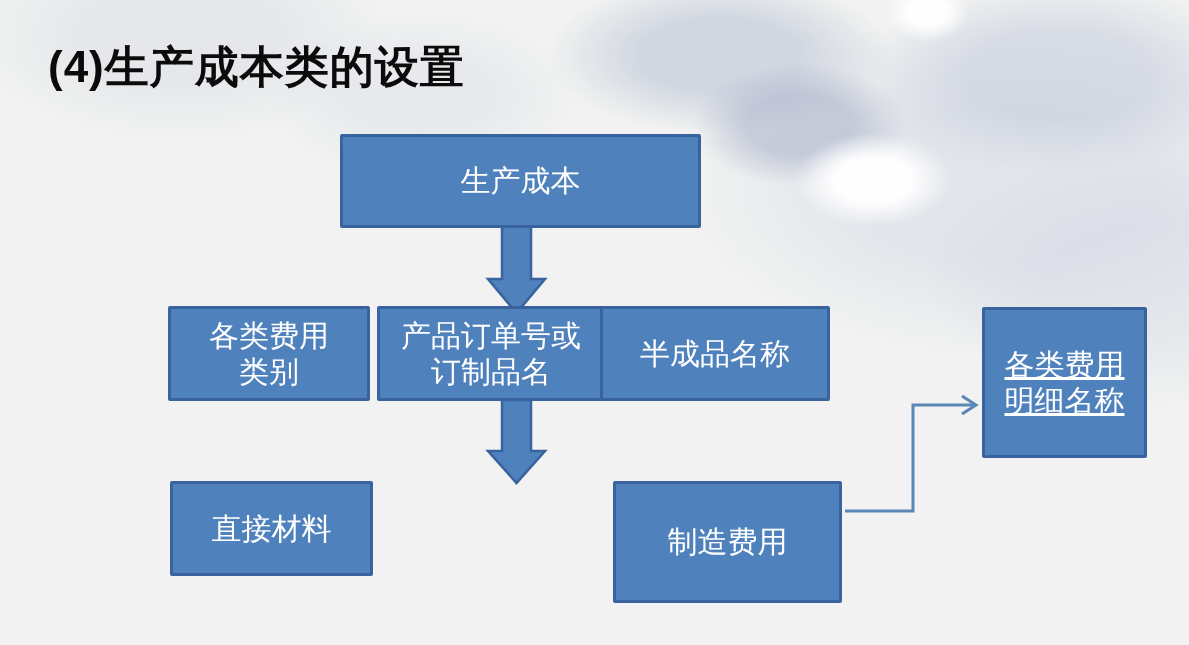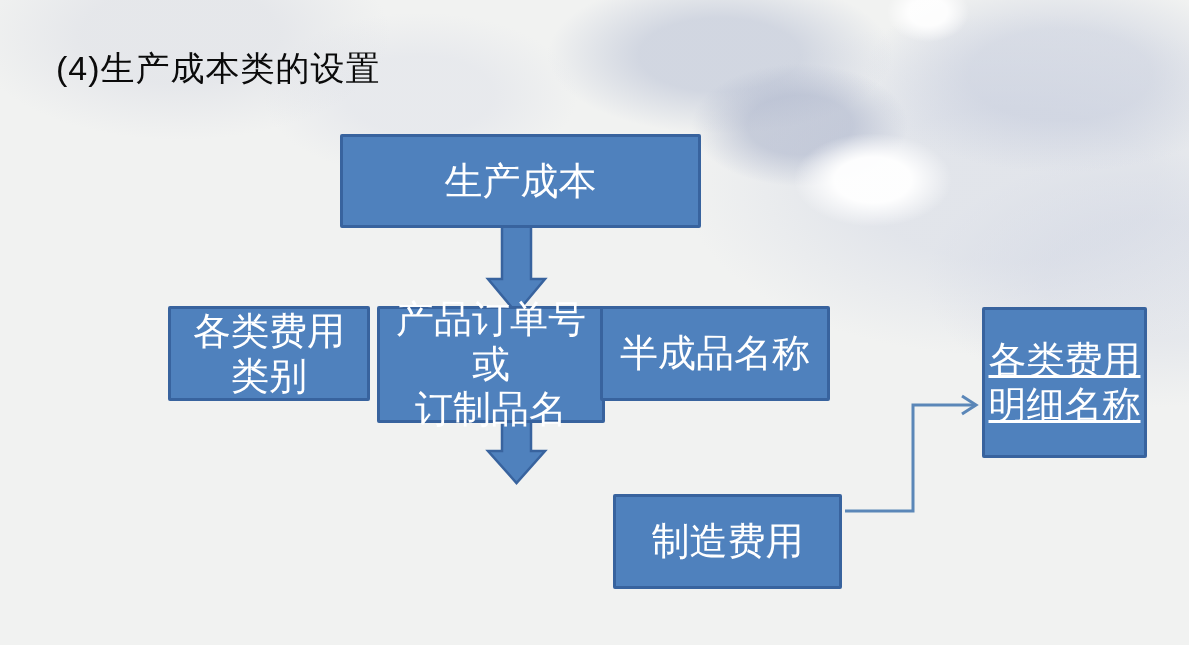--- a/index.html
+++ b/index.html
@@ -14,22 +14,22 @@
       radial-gradient(ellipse 150px 85px at 800px 125px, rgba(168,177,201,.55) 35%, rgba(168,177,201,0) 72%),
       radial-gradient(ellipse 230px 105px at 720px 55px, rgba(178,187,209,.5) 35%, rgba(178,187,209,0) 75%),
       radial-gradient(ellipse 260px 130px at 1060px 75px, rgba(194,201,219,.5) 35%, rgba(194,201,219,0) 75%),
       radial-gradient(ellipse 420px 220px at 1010px 185px, rgba(203,209,225,.4) 35%, rgba(203,209,225,0) 78%),
       radial-gradient(ellipse 300px 170px at 1150px 280px, rgba(208,213,227,.35) 35%, rgba(208,213,227,0) 75%),
       radial-gradient(ellipse 280px 140px at 180px 35px, rgba(212,215,225,.4) 35%, rgba(212,215,225,0) 75%),
       radial-gradient(ellipse 210px 110px at 420px 95px, rgba(220,223,232,.45) 35%, rgba(220,223,232,0) 75%),
       #f1f2f1;
   }
   .title{
-    position:absolute;left:44px;top:34px;margin:12px;
-    font-size:34px;font-weight:normal;letter-spacing:1px;
+    position:absolute;left:44px;top:34px;margin:4px;
+    font-size:44px;font-weight:bold;letter-spacing:1px;
     color:var(--title-text,#0b0b0b);
   }
   .diagram-svg{
     position:absolute;left:0;top:0;width:1189px;height:645px;
     z-index:0;pointer-events:none;
   }
   .arrow-shape{
     fill:var(--node-fill,#4f81bd);
     stroke:var(--node-border,#38639e);
     stroke-width:2.5;
@@ -39,30 +39,30 @@
     stroke:var(--connector-stroke,#5b87b8);
     stroke-width:3;
   }
   .node{
     position:absolute;z-index:1;box-sizing:border-box;
     background:var(--node-fill,#4f81bd);
     border:3px solid var(--node-border,#38639e);
     border-radius:2px;
     display:flex;align-items:center;justify-content:center;
     color:var(--node-text,#ffffff);
-    font-size:38px;line-height:1.18;text-align:center;
+    font-size:30px;line-height:1.18;text-align:center;
   }
   .node .label{white-space:pre-line;}
   .n-root{left:340px;top:134px;width:361px;height:94px;}
   .n-l2a{left:168px;top:306px;width:202px;height:95px;}
-  .n-l2b{left:377px;top:306px;width:228px;height:117px;text-align:center;}
+  .n-l2b{left:377px;top:306px;width:228px;height:95px;text-align:center;}
   .n-l2c{left:600px;top:306px;width:230px;height:95px;}
   .n-l3a{left:170px;top:481px;width:203px;height:95px;}
   .n-l3b{left:377px;top:481px;width:228px;height:95px;}
-  .n-l3c{left:613px;top:494px;width:229px;height:95px;}
+  .n-l3c{left:613px;top:481px;width:229px;height:122px;}
   .n-side{left:982px;top:307px;width:165px;height:151px;text-decoration:underline;}
 </style>
 </head>
 <body>
 
 <div class="slide">
 
   <h1 class="title">(4)生产成本类的设置</h1>
 
   <svg class="diagram-svg" viewBox="0 0 1189 645" xmlns="http://www.w3.org/2000/svg">
@@ -83,20 +83,23 @@
 类别</span>
   </div>
   <div class="node n-l2b">
     <span class="label">产品订单号或
 订制品名</span>
   </div>
   <div class="node n-l2c">
     <span class="label">半成品名称</span>
   </div>
 
+  <div class="node n-l3a">
+    <span class="label">直接材料</span>
+  </div>
   <div class="node n-l3c">
     <span class="label">制造费用</span>
   </div>
 
   <div class="node n-side">
     <span class="label">各类费用
 明细名称</span>
   </div>
 
 </div>

